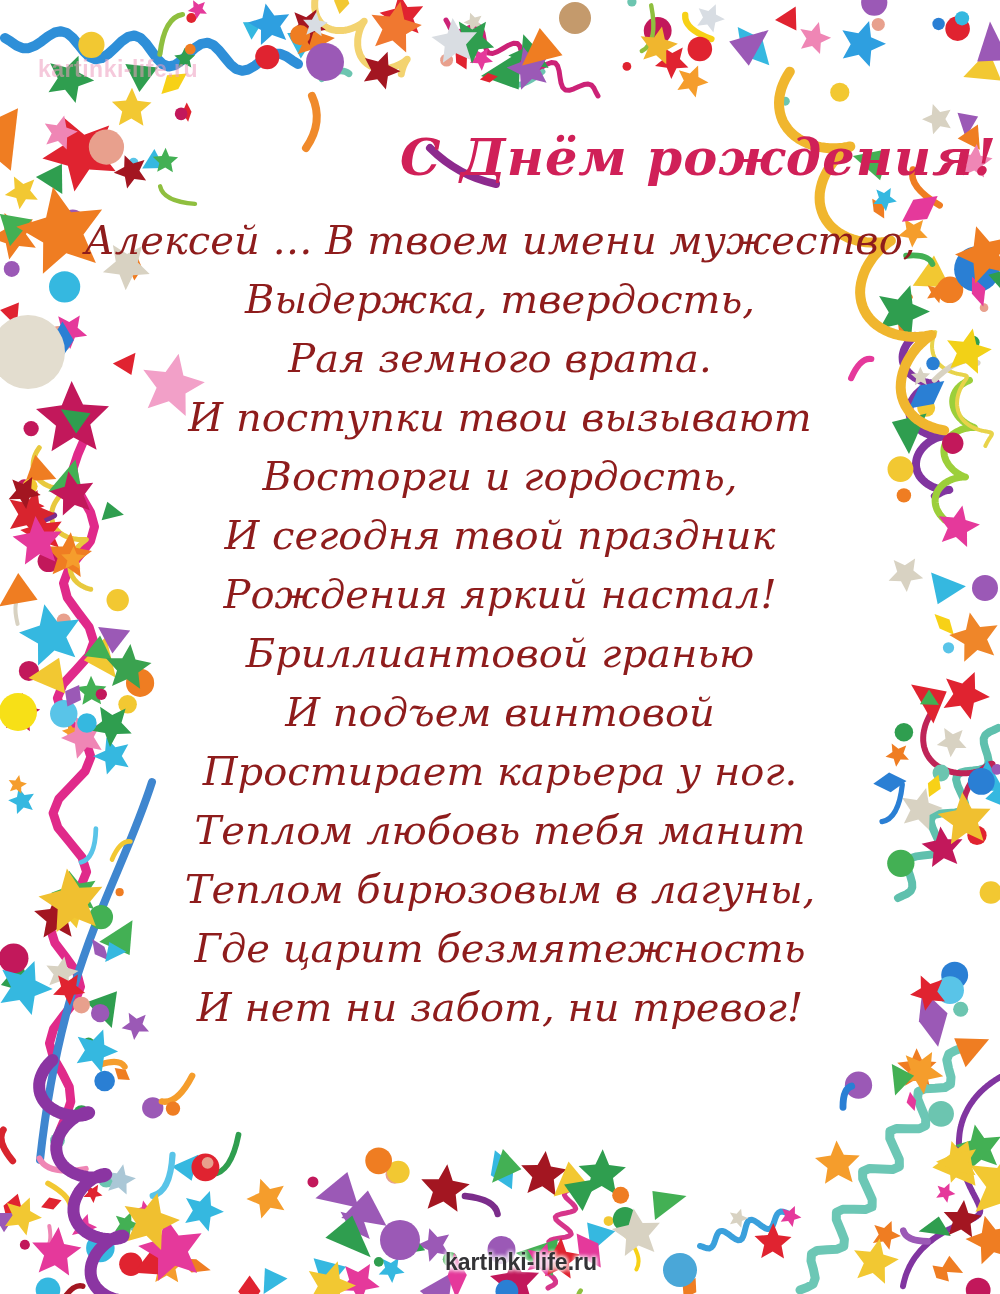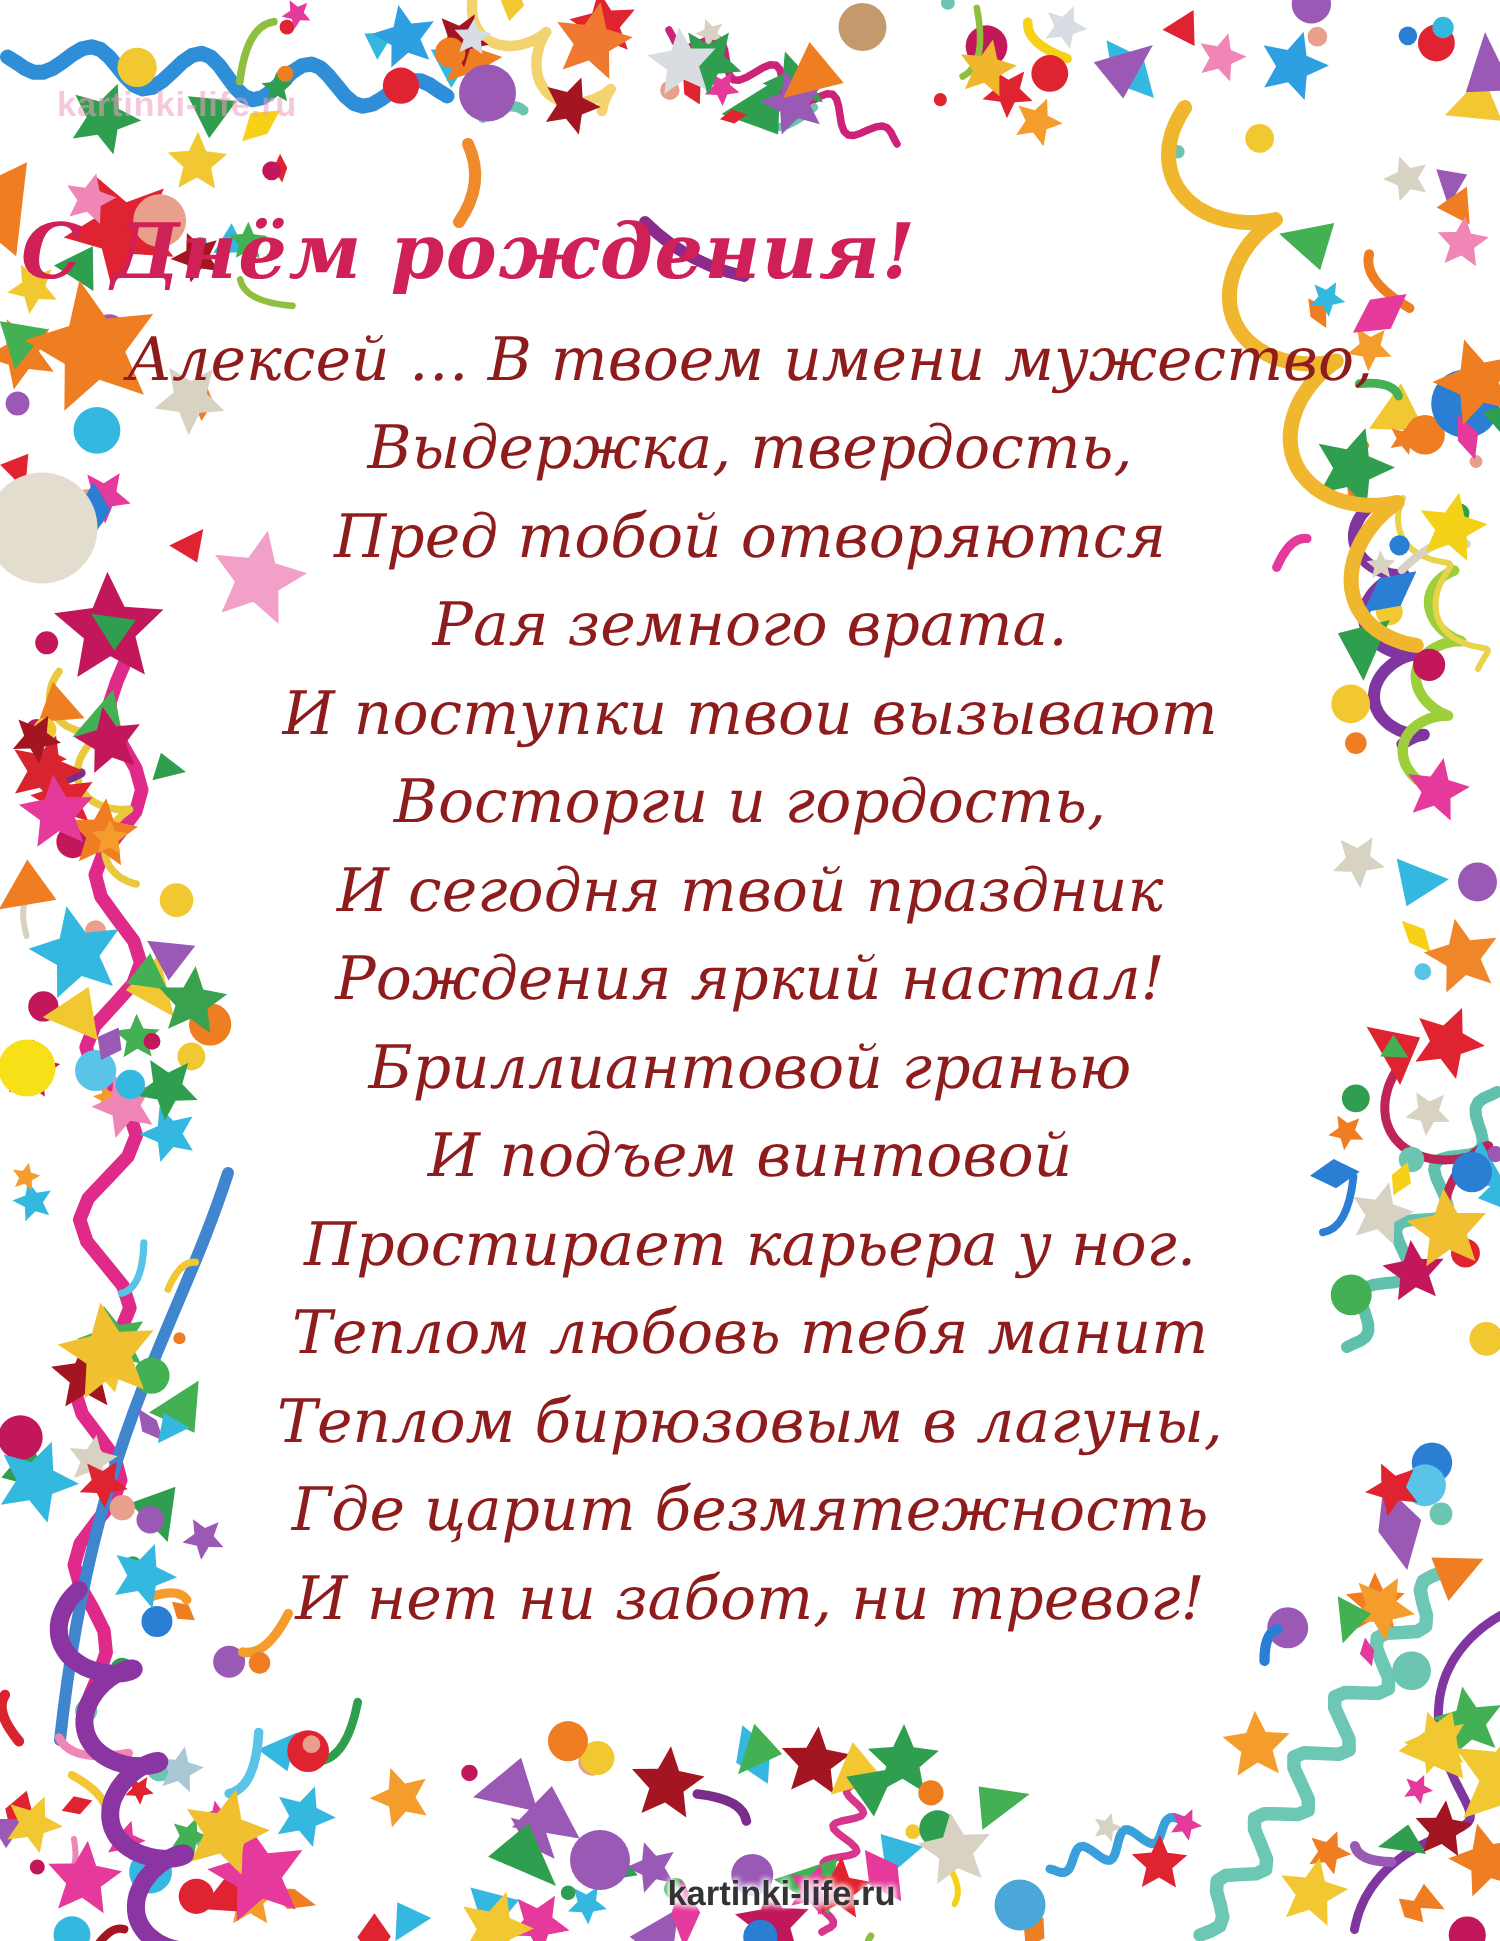--- a/index.html
+++ b/index.html
@@ -1,21 +1,21 @@
 <!DOCTYPE html>
 <html style="--bg: #ffffff; --title-color: #d02058; --body-color: #8e1c1c; --wm-top: #ee9dbf; --wm-bottom: #333336;"><head>
 <meta charset="utf-8">
 <style>
   html,body{margin:0;padding:0;background:#fff;}
   .canvas{position:relative;width:1000px;height:1294px;background:var(--bg,#fff);overflow:hidden;
           font-family:"DejaVu Serif",serif;}
   .confetti{position:absolute;left:0;top:0;width:1000px;height:1294px;}
   .wm-top{position:absolute;left:38px;top:56px;font:bold 23px "Liberation Sans",sans-serif;
           color:var(--wm-top,#ee9dbf);opacity:.55;letter-spacing:.5px;}
-  .title{position:absolute;left:0;right:0;top:124px;margin:14px;text-align:left;
+  .title{position:absolute;left:0;right:0;top:124px;margin:3px;text-align:right;
          font-style:italic;font-weight:bold;font-size:51px;letter-spacing:1px;
          color:var(--title-color,#d02058);}
   .poem{position:absolute;left:0;right:0;top:211px;text-align:center;}
   .poem p{margin:0;height:59px;line-height:59px;font-style:italic;font-size:40px;
           color:var(--body-color,#8e1c1c);white-space:nowrap;text-align:center;}
   .wm-bottom{position:absolute;left:0;right:0;top:1249px;text-align:center;padding-left:42px;
           font:bold 23px "Liberation Sans",sans-serif;color:var(--wm-bottom,#333336);
           text-shadow:0 0 4px #fff,0 0 4px #fff,0 0 5px #fff;}
 </style>
 </head>
@@ -380,21 +380,20 @@
       <path d="M662.0,26.4L664.9,39.6L677.9,43.7L666.2,50.6L666.3,64.2L656.1,55.2L643.3,59.5L648.7,47.1L640.6,36.2L654.1,37.4Z" fill="#f0b62e"></path>
       <path d="M157.4,1192.9L160.9,1213.0L179.9,1220.1L161.9,1229.5L161.1,1249.9L146.5,1235.7L126.9,1241.2L135.9,1222.9L124.6,1206.0L144.8,1208.9Z" fill="#f0c030"></path>
       <path d="M789.8,71.7L787.4,75.5L785.1,79.7L783.1,84.0L781.4,88.6L780.2,93.2L779.3,98.0L779.0,102.8L779.2,107.5L779.9,112.2L781.1,116.7L782.8,121.1L785.1,125.2L787.8,129.0L790.9,132.5L794.5,135.7L798.4,138.6L802.6,141.0L806.9,143.1L811.4,144.8L816.0,146.2L820.5,147.1L825.0,147.8L829.2,148.2L833.2,148.3L836.9,148.3L840.3,148.0L843.2,147.7L845.6,147.3L847.6,147.0L849.0,146.7L849.9,146.5L850.3,146.4L850.2,146.6L849.5,147.0L848.4,147.8L846.9,148.8L845.1,150.3L842.9,152.0L840.5,154.2L837.9,156.7L835.3,159.6L832.6,162.9L830.0,166.5L827.6,170.4L825.4,174.5L823.4,178.9L821.8,183.5L820.6,188.2L819.8,193.0L819.6,197.7L819.8,202.5L820.6,207.1L821.9,211.6L823.7,216.0L826.0,220.0L828.8,223.8L832.0,227.3L835.6,230.4L839.5,233.2L843.8,235.6L848.1,237.7L852.7,239.3L857.2,240.6L861.7,241.5L866.2,242.2L870.4,242.5L874.4,242.6L878.0,242.5L881.3,242.3L884.1,242.0L886.5,241.6L888.4,241.2L889.8,240.9L890.6,240.7L890.9,240.7L890.7,240.9L890.0,241.4L888.8,242.2L887.3,243.3L885.4,244.8L883.2,246.6L880.7,248.8L878.1,251.4L875.5,254.4L872.8,257.7L870.3,261.3L867.8,265.2L865.6,269.4L863.7,273.9L862.2,278.4L861.0,283.2L860.3,287.9L860.1,292.7L860.5,297.4L861.3,302.1L862.7,306.6L864.5,310.8L866.9,314.9L869.8,318.6L873.1,322.1L876.7,325.2L880.7,327.9L884.9,330.2L889.4,332.2L893.9,333.8L898.4,335.0L903.0,335.9L907.4,336.5L911.5,336.8L915.5,336.9L919.1,336.8L922.3,336.5L925.1,336.2L927.4,335.8L929.2,335.4L930.5,335.2L931.2,335.0L931.5,335.0L931.2,335.3L930.4,335.8L929.2,336.6L927.6,337.8L925.6,339.3L923.4,341.2L920.9,343.5L918.3,346.1L915.7,349.1L913.0,352.5L910.5,356.1L908.1,360.1L905.9,364.4L904.1,368.8L902.6,373.4L901.5,378.1L900.9,382.9L900.7,387.7L901.1,392.4L902.0,397.0L903.5,401.5L905.4,405.7L907.9,409.7L910.8,413.4L914.1,416.8L917.8,419.9L921.9,422.5L926.1,424.8L930.6,426.7L935.1,428.3L939.7,429.5L944.2,430.3" fill="none" stroke="#f0b62e" stroke-width="10" stroke-linecap="round" stroke-linejoin="round"></path>
       <path d="M52.6,1059.9L50.1,1062.3L47.7,1064.9L45.5,1067.7L43.6,1070.8L42.0,1073.9L40.7,1077.2L39.7,1080.6L39.2,1084.0L39.2,1087.4L39.5,1090.7L40.3,1094.0L41.6,1097.1L43.2,1100.0L45.2,1102.8L47.6,1105.3L50.3,1107.5L53.3,1109.5L56.4,1111.3L59.7,1112.7L63.1,1113.8L66.5,1114.7L69.9,1115.3L73.1,1115.7L76.2,1115.8L79.0,1115.7L81.6,1115.5L83.9,1115.1L85.7,1114.6L87.2,1114.1L88.3,1113.6L88.9,1113.1L89.1,1112.7L88.9,1112.4L88.2,1112.3L87.1,1112.3L85.7,1112.6L83.9,1113.1L81.9,1113.9L79.6,1114.9L77.1,1116.2L74.6,1117.8L72.0,1119.7L69.4,1121.9L66.9,1124.3L64.5,1127.0L62.4,1129.9L60.5,1132.9L58.9,1136.1L57.6,1139.4L56.8,1142.8L56.3,1146.2L56.3,1149.6L56.8,1152.9L57.6,1156.1L58.9,1159.2L60.6,1162.1L62.7,1164.9L65.1,1167.3L67.9,1169.6L70.8,1171.5L74.0,1173.2L77.3,1174.6L80.7,1175.7L84.1,1176.5L87.5,1177.1L90.7,1177.4L93.7,1177.5L96.6,1177.4L99.1,1177.1L101.3,1176.7L103.1,1176.3L104.5,1175.8L105.5,1175.2L106.1,1174.8L106.2,1174.4L105.9,1174.1L105.2,1174.0L104.1,1174.1L102.6,1174.4L100.8,1174.9L98.7,1175.7L96.4,1176.8L93.9,1178.2L91.4,1179.8L88.8,1181.7L86.2,1183.9L83.7,1186.4L81.4,1189.1L79.2,1192.0L77.4,1195.1L75.8,1198.3L74.6,1201.6L73.8,1205.0L73.5,1208.4L73.5,1211.8L74.0,1215.1L74.9,1218.3L76.3,1221.4L78.0,1224.3L80.2,1226.9L82.6,1229.4L85.4,1231.6L88.4,1233.5L91.6,1235.1L95.0,1236.5L98.4,1237.5L101.7,1238.3L105.1,1238.9L108.3,1239.1L111.3,1239.2L114.1,1239.1L116.6,1238.8L118.7,1238.4L120.5,1237.9L121.9,1237.4L122.8,1236.9L123.3,1236.4L123.4,1236.0L123.0,1235.8L122.2,1235.7L121.0,1235.8L119.5,1236.1L117.6,1236.7L115.5,1237.6L113.2,1238.7L110.7,1240.1L108.1,1241.8L105.5,1243.8L103.0,1246.0L100.5,1248.5L98.2,1251.2L96.1,1254.1L94.3,1257.2L92.8,1260.5L91.6,1263.8L90.9,1267.2L90.6,1270.6L90.7,1274.0L91.2,1277.3L92.2,1280.5L93.6,1283.5L95.5,1286.4L97.6,1289.0L100.2,1291.4L103.0,1293.6L106.0,1295.5L109.2,1297.1L112.6,1298.4L116.0,1299.4L119.4,1300.1" fill="none" stroke="#8b35a2" stroke-width="12" stroke-linecap="round" stroke-linejoin="round"></path>
     </svg>
   <div class="wm-top">kartinki-life.ru</div>
   <h1 class="title">С Днём рождения!</h1>
   <div class="poem">
     <p>Алексей … В твоем имени мужество,</p>
     <p>Выдержка, твердость,</p>
-    <p>Пред тобой отворяются</p>
     <p>Рая земного врата.</p>
     <p>И поступки твои вызывают</p>
     <p>Восторги и гордость,</p>
     <p>И сегодня твой праздник</p>
     <p>Рождения яркий настал!</p>
     <p>Бриллиантовой гранью</p>
     <p>И подъем винтовой</p>
     <p>Простирает карьера у ног.</p>
     <p>Теплом любовь тебя манит</p>
     <p>Теплом бирюзовым в лагуны,</p>

